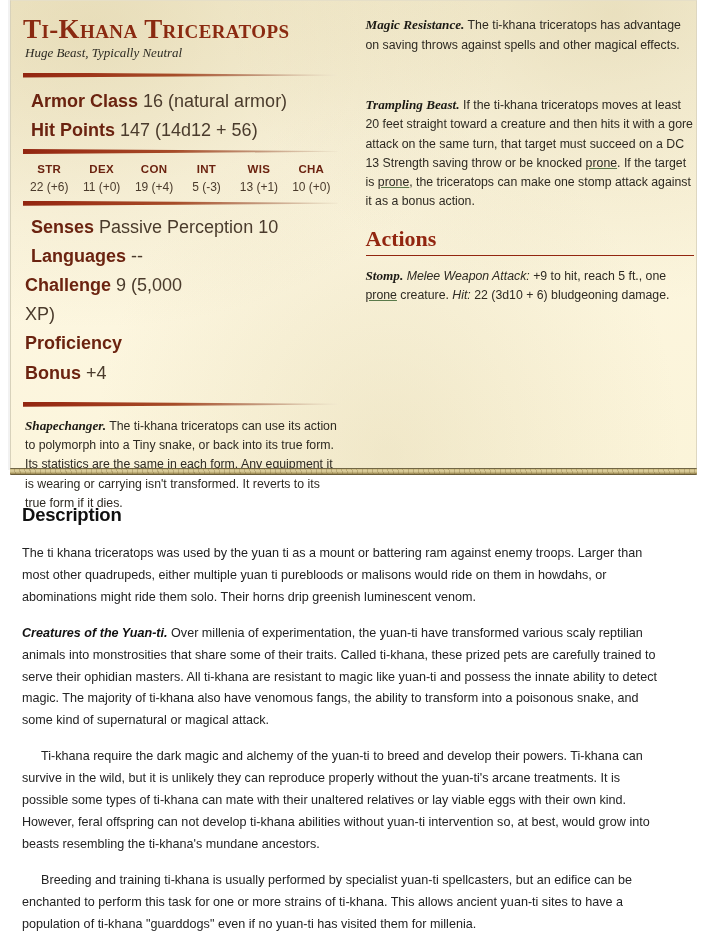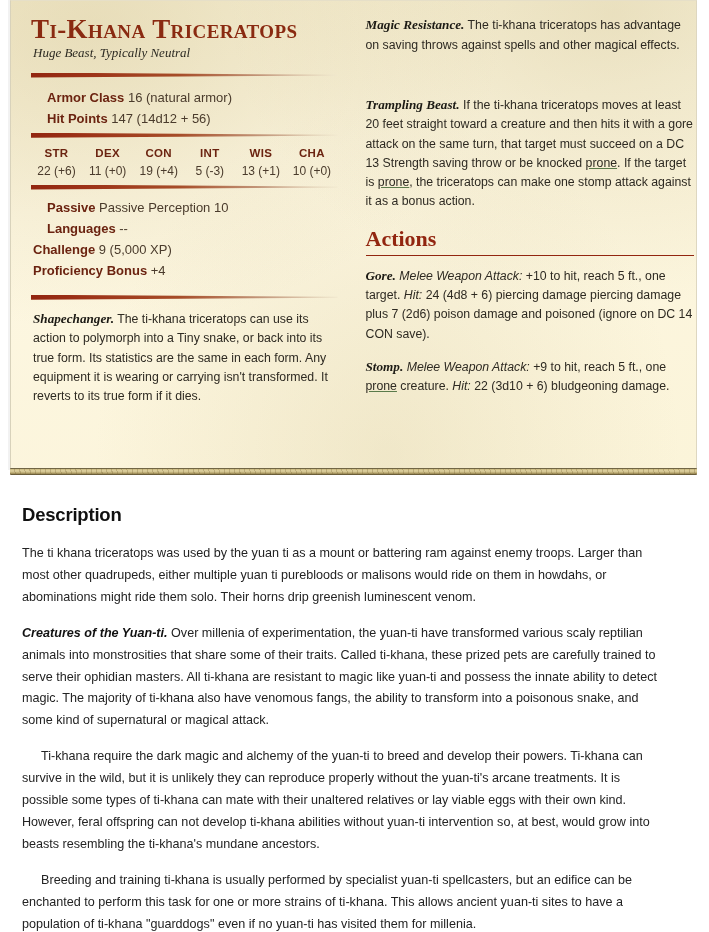--- a/index.html
+++ b/index.html
@@ -42,21 +42,21 @@
     bottom: 3px;
     width: 687px;
     height: 7px;
     background:
       repeating-linear-gradient(78deg, rgba(120,100,55,0.30) 0px, rgba(120,100,55,0.30) 1px, rgba(255,255,255,0) 1px, rgba(255,255,255,0) 5px),
       linear-gradient(180deg, #2a2418 0%, #c9b87e 16%, #e0d3a2 42%, #b9a870 70%, #8a7a4a 88%, #3a3222 100%);
     border-radius: 1px;
   }
 
   .sb-col { width: 50%; padding: 0 14px; }
-  .sb-col.left  { padding-left: 20px; padding-right: 16px; }
+  .sb-col.left  { padding-left: 12px; padding-right: 16px; }
   .sb-col.right { padding-left: 10px; padding-right: 2px; }
 
   
   .creature-name {
     font-family: "Liberation Serif", serif;
     font-variant: small-caps;
     font-weight: bold;
     font-size: 27px;
     line-height: 1.06;
     letter-spacing: 0.4px;
@@ -76,24 +76,24 @@
     height: 5px;
     margin: 6px 0 9px 0;
     background: linear-gradient(90deg, #922610 0%, #9d3318 18%, #a64c28 48%, #c49a7e 76%, #e8dcc2 96%, #f1e8cf 100%);
     clip-path: polygon(0 0, 100% 42%, 100% 58%, 0 100%);
   }
   .tapered-rule.tight { margin: 4px 0 7px 0; }
 
   
   .attr-line {
     font-family: "Liberation Sans", sans-serif;
-    font-size: 13px;
+    font-size: 18px;
     line-height: 1.62;
     color: #47352a;
-    margin: 0 0 0 16px;
+    margin: 0 0 0 8px;
   }
   .attr-line b { color: #6b2310; font-weight: bold; }
   .attr-line .val { color: #4a3b2c; }
 
   
   .abilities {
     display: flex;
     margin: 2px 0 0 0;
     text-align: center;
   }
@@ -232,21 +232,21 @@
         </div>
         <div class="ability">
           <div class="ab-name">CHA</div>
           <div class="ab-score">10 (+0)</div>
         </div>
       </div>
 
       <div class="tapered-rule tight"></div>
 
       <div class="attr-line">
-        <b>Passive</b>
+        <b>Senses</b>
         <span class="val">Passive Perception 10</span>
       </div>
       <div class="attr-line">
         <b>Languages</b>
         <span class="val">--</span>
       </div>
       <div class="attr-line chal-row">
         <div class="c1">
           <b>Challenge</b>
           <span class="val">9 (5,000 XP)</span>
@@ -274,24 +274,20 @@
       </div>
 
       <div class="trait" style="margin-bottom:14px;">
         <span class="tname">Trampling Beast.</span>
         <span>If the ti-khana triceratops moves at least 20 feet straight toward a creature and then hits it with a gore attack on the same turn, that target must succeed on a DC 13 Strength saving throw or be knocked </span><span class="lnk">prone</span><span>. If the target is </span><span class="lnk">prone</span><span>, the triceratops can make one stomp attack against it as a bonus action.</span>
       </div>
 
       <h2 class="section-head">Actions</h2>
       <div class="section-rule"></div>
 
-      <div class="trait" style="margin-bottom:13px;">
-        <span class="tname">Gore.</span>
-        <span class="ital">Melee Weapon Attack:</span><span> +10 to hit, reach 5 ft., one target. </span><span class="ital">Hit:</span><span> 24 (4d8 + 6) piercing damage  piercing damage plus 7 (2d6) poison damage and poisoned  (ignore on DC 14 CON save).</span>
-      </div>
 
       <div class="trait">
         <span class="tname">Stomp.</span>
         <span class="ital">Melee Weapon Attack:</span><span> +9 to hit, reach 5 ft., one </span><span class="lnk">prone</span><span> creature. </span><span class="ital">Hit:</span><span> 22 (3d10 + 6) bludgeoning damage.</span>
       </div>
 
     </div>
 
   </div>
   <div id="statblock-bottom-bar"></div>

